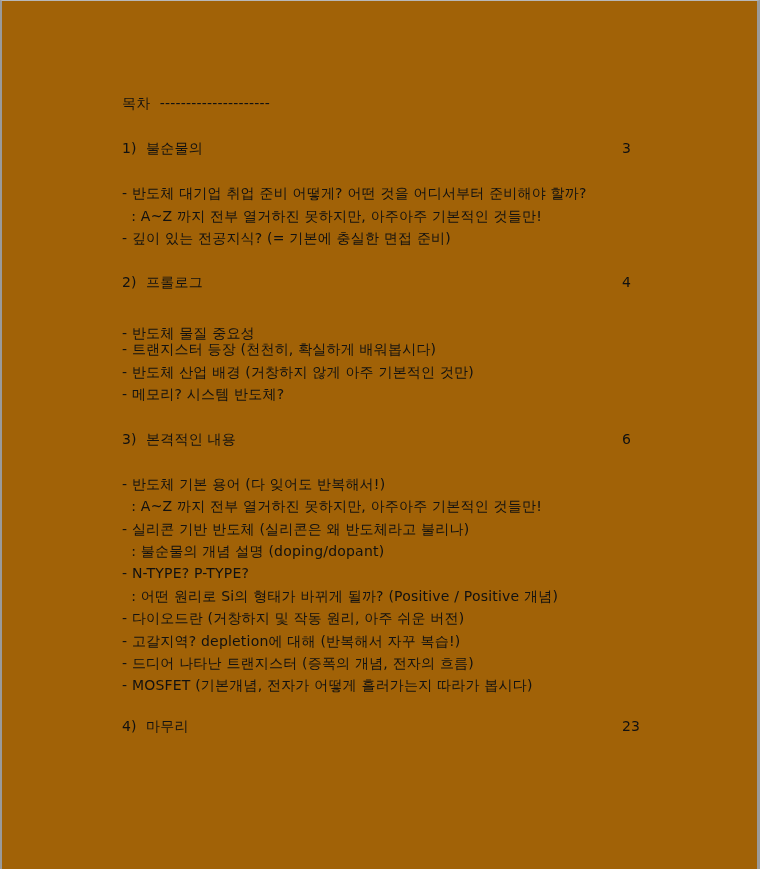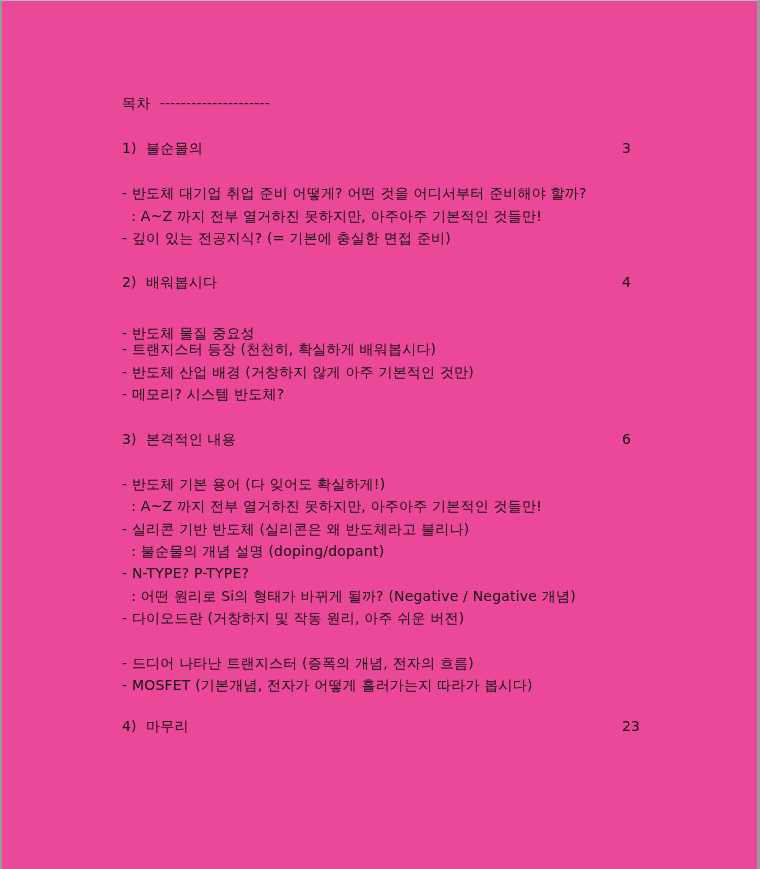--- a/index.html
+++ b/index.html
@@ -18,21 +18,21 @@
     .page-frame {
       position: absolute;
       left: 0;
       top: 0;
       width: 760px;
       height: 869px;
       box-sizing: border-box;
       border-top: 1px solid #b8b8b8;
       border-left: 2px solid #9a9a9a;
       border-right: 3px solid #9a9a9a;
-      background: #ec4899;
+      background: #a16207;
     }
     .line {
       position: absolute;
       left: 120px;
       font-size: 14px;
       line-height: 18px;
       white-space: pre;
       letter-spacing: 0.2px;
     }
     .pagenum {
@@ -49,37 +49,38 @@
 
   <div class="line" style="top:93px;"><span>목차</span>  <span>---------------------</span></div>
 
   <div class="line" style="top:138px;"><span>1)</span>  <span>불순물의</span></div>
   <div class="pagenum" style="top:138px;">3</div>
 
   <div class="line" style="top:183px;">- 반도체 대기업 취업 준비 어떻게? 어떤 것을 어디서부터 준비해야 할까?</div>
   <div class="line" style="top:206px;">  : A~Z 까지 전부 열거하진 못하지만, 아주아주 기본적인 것들만!</div>
   <div class="line" style="top:228px;">- 깊이 있는 전공지식? (= 기본에 충실한 면접 준비)</div>
 
-  <div class="line" style="top:272px;"><span>2)</span>  <span>배워봅시다</span></div>
+  <div class="line" style="top:272px;"><span>2)</span>  <span>프롤로그</span></div>
   <div class="pagenum" style="top:272px;">4</div>
 
   <div class="line" style="top:323px;">- 반도체 물질 중요성</div>
   <div class="line" style="top:339px;">- 트랜지스터 등장 (천천히, 확실하게 배워봅시다)</div>
   <div class="line" style="top:362px;">- 반도체 산업 배경 (거창하지 않게 아주 기본적인 것만)</div>
   <div class="line" style="top:384px;">- 메모리? 시스템 반도체?</div>
 
   <div class="line" style="top:429px;"><span>3)</span>  <span>본격적인 내용</span></div>
   <div class="pagenum" style="top:429px;">6</div>
 
-  <div class="line" style="top:474px;">- 반도체 기본 용어 (다 잊어도 확실하게!)</div>
+  <div class="line" style="top:474px;">- 반도체 기본 용어 (다 잊어도 반복해서!)</div>
   <div class="line" style="top:496px;">  : A~Z 까지 전부 열거하진 못하지만, 아주아주 기본적인 것들만!</div>
   <div class="line" style="top:519px;">- 실리콘 기반 반도체 (실리콘은 왜 반도체라고 불리나)</div>
   <div class="line" style="top:541px;">  : 불순물의 개념 설명 (doping/dopant)</div>
   <div class="line" style="top:563px;">- N-TYPE? P-TYPE?</div>
-  <div class="line" style="top:586px;">  : 어떤 원리로 Si의 형태가 바뀌게 될까? (Negative / Negative 개념)</div>
+  <div class="line" style="top:586px;">  : 어떤 원리로 Si의 형태가 바뀌게 될까? (Positive / Positive 개념)</div>
   <div class="line" style="top:608px;">- 다이오드란 (거창하지 및 작동 원리, 아주 쉬운 버전)</div>
+  <div class="line" style="top:631px;">- 고갈지역? depletion에 대해 (반복해서 자꾸 복습!)</div>
   <div class="line" style="top:675px;">- MOSFET (기본개념, 전자가 어떻게 흘러가는지 따라가 봅시다)</div>
   <div class="line" style="top:653px;">- 드디어 나타난 트랜지스터 (증폭의 개념, 전자의 흐름)</div>
 
   <div class="line" style="top:716px;"><span>4)</span>  <span>마무리</span></div>
   <div class="pagenum" style="top:716px;">23</div>
 
 </div>
 
 </body></html>

